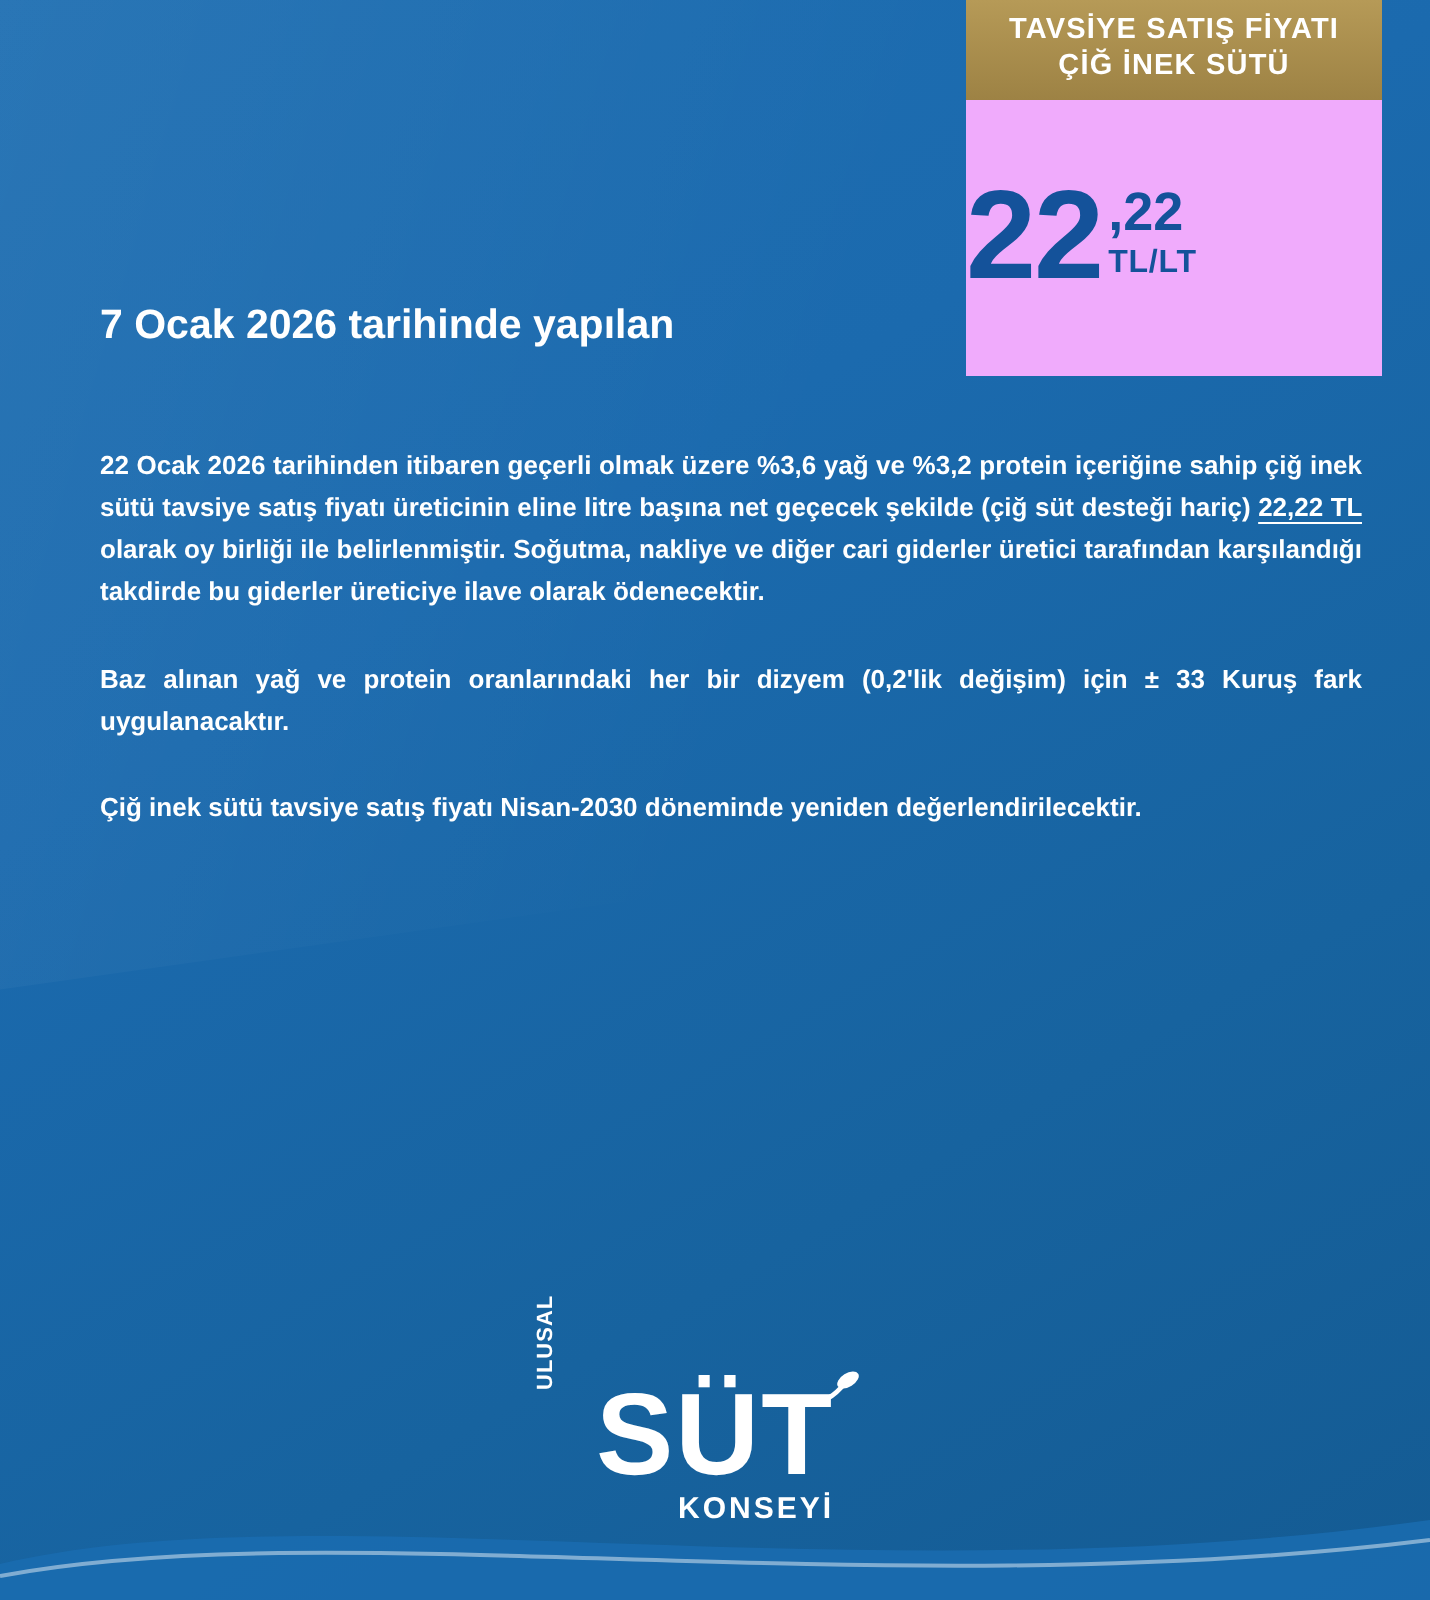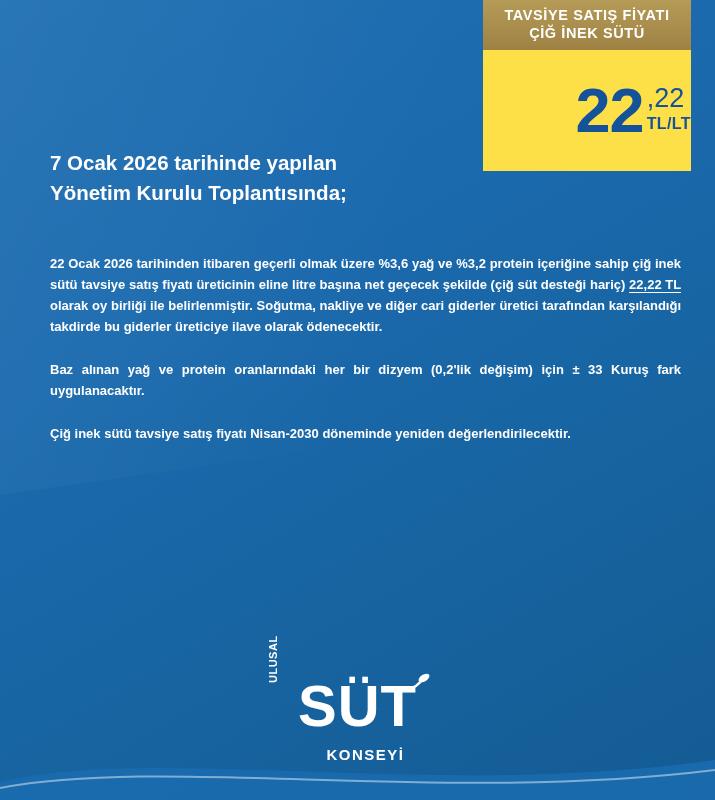--- a/index.html
+++ b/index.html
@@ -38,25 +38,25 @@
     color: #ffffff;
     text-align: center;
     padding: 7px 4px 8px;
     line-height: 1.22;
     font-size: 14.5px;
     font-weight: 700;
     letter-spacing: 0.6px;
   }
   .price-badge-header div { white-space: nowrap; }
   .price-badge-body {
-    background: #fde047;
-    height: 121px;
+    background: #f0abfc;
+    height: 138px;
     display: flex;
     align-items: center;
-    justify-content: flex-end;
+    justify-content: flex-start;
   }
   .price-inner {
     display: flex;
     align-items: flex-start;
     justify-content: center;
     color: #14529a;
   }
   .price-main {
     font-size: 63px;
     font-weight: 700;
@@ -65,21 +65,21 @@
   }
   .price-right {
     display: flex;
     flex-direction: column;
     align-items: flex-start;
     margin-left: 3px;
     padding-top: 4px;
   }
   .price-dec {
     font-size: 27px;
-    font-weight: 400;
+    font-weight: 700;
     line-height: 1;
   }
   .price-unit {
     font-size: 16px;
     font-weight: 700;
     line-height: 1;
     margin-top: 4px;
     letter-spacing: 0.4px;
   }
 
@@ -134,22 +134,23 @@
   }
   .logo-sut {
     font-size: 58px;
     font-weight: 700;
     letter-spacing: 1px;
   }
   .logo-konseyi {
     font-size: 15px;
     font-weight: 700;
     letter-spacing: 1.5px;
-    margin-top: 12px;
+    margin-top: 0;
     padding-left: 16px;
+    text-align: right;
   }
   .logo-leaf {
     position: absolute;
     right: -14px;
     top: -4px;
   }
 
   
   .wave {
     position: absolute;
@@ -176,21 +177,20 @@
         <span class="price-dec">,22</span>
         <span class="price-unit">TL/LT</span>
       </span>
     </div>
   </div>
 </div>
 
 <div class="content">
   <div class="intro">
     <div>7 Ocak 2026 tarihinde yapılan</div>
-    <div>Yönetim Kurulu Toplantısında;</div>
   </div>
 
   <p class="para"><span>22 Ocak 2026 tarihinden itibaren geçerli olmak üzere %3,6 yağ ve %3,2 protein içeriğine sahip çiğ inek sütü tavsiye satış fiyatı üreticinin eline litre başına net geçecek şekilde (çiğ süt desteği hariç) </span><span class="underline">22,22 TL</span><span> olarak oy birliği ile belirlenmiştir. Soğutma, nakliye ve diğer cari giderler üretici tarafından karşılandığı takdirde bu giderler üreticiye ilave olarak ödenecektir.</span></p>
 
   <p class="para">Baz alınan yağ ve protein oranlarındaki her bir dizyem (0,2'lik değişim) için ± 33 Kuruş fark uygulanacaktır.</p>
 
   <p class="para">Çiğ inek sütü tavsiye satış fiyatı Nisan-2030 döneminde yeniden değerlendirilecektir.</p>
 </div>
 
 <div class="logo">

